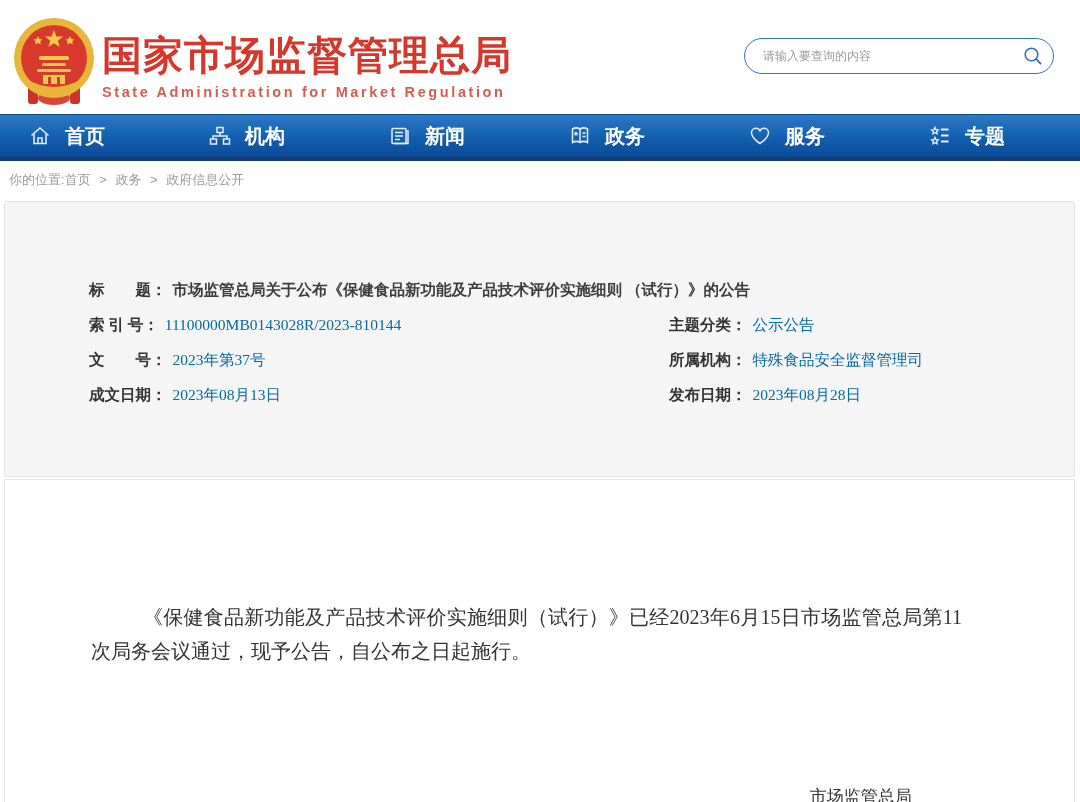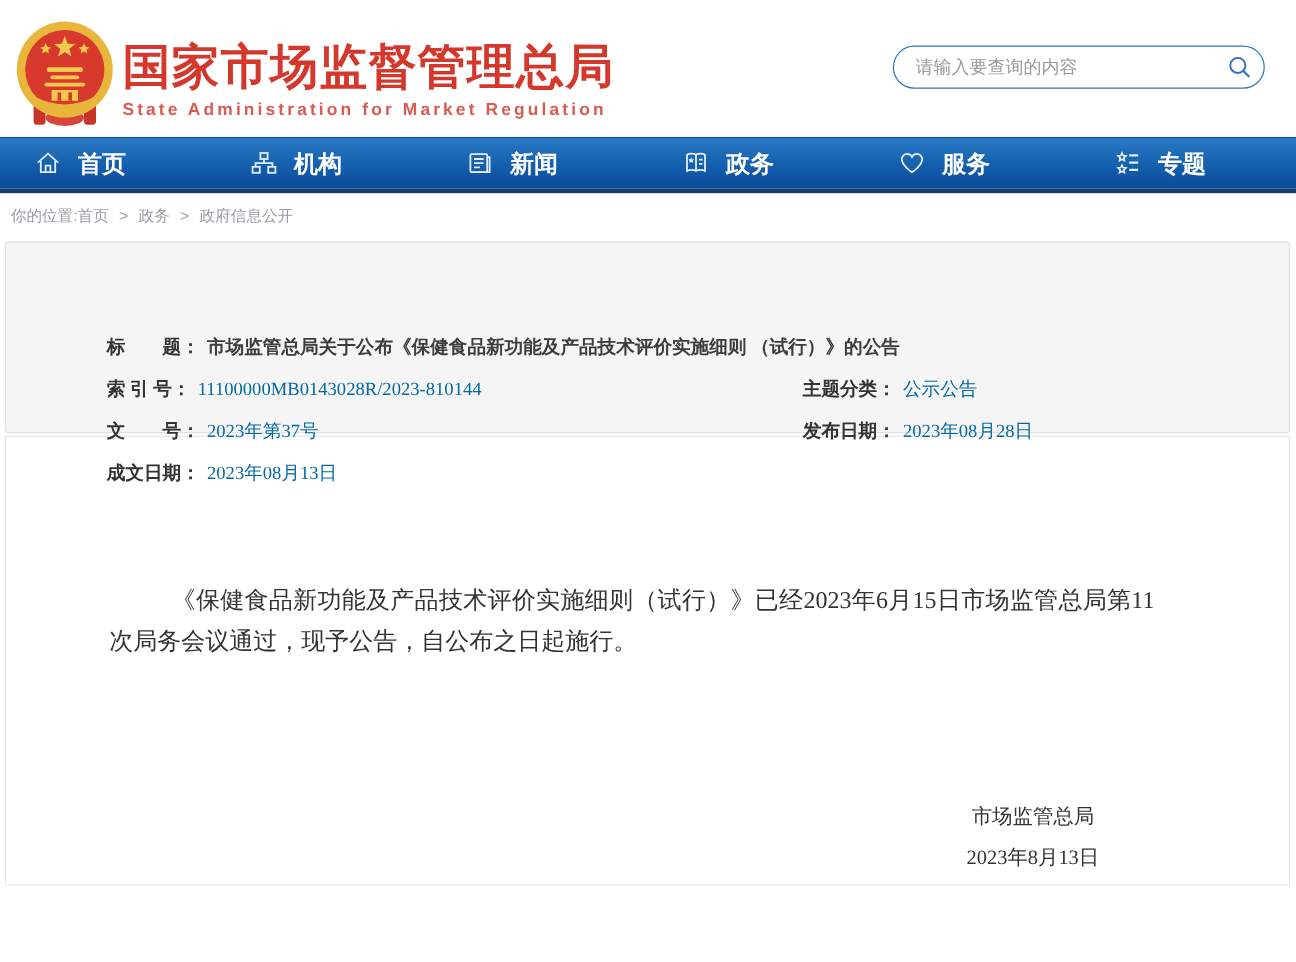--- a/index.html
+++ b/index.html
@@ -11,39 +11,39 @@
   .logo { position:absolute; left:12px; top:14px; width:84px; height:100px; }
   .titles { position:absolute; left:102px; top:28px; }
   .site-title { font-size:40px; font-weight:bold; color:#d4372c; letter-spacing:1px;
                 font-family:"Liberation Sans","DejaVu Sans",sans-serif; }
   .site-sub { margin-top:1px; font-size:14.5px; color:#d95b51; letter-spacing:2.6px;
               font-weight:bold; }
   .search-wrap { position:absolute; right:26px; top:38px; width:310px; height:36px;
                  border:1px solid #2f74c2; border-radius:18px; background:#fff;
                  display:flex; align-items:center; }
   .search-input { flex:1; border:none; outline:none; background:transparent;
-                  padding:0 10px 0 18px; font-size:15px; color:#333; }
+                  padding:0 10px 0 18px; font-size:12px; color:#333; }
   .search-input::placeholder { color:#9a9a9a; }
   .search-btn { width:40px; height:34px; border:none; background:transparent;
                 cursor:pointer; display:flex; align-items:center; justify-content:center; }
 
   
   .nav { height:47px; display:flex;
          background:linear-gradient(180deg,#2a79c3 0%,#135fae 55%,#0a4b98 100%);
          border-top:1px solid #0d4b92; border-bottom:4px solid #163f6d; }
   .nav-item { flex:1; display:flex; align-items:center; gap:13px; padding-left:28px;
               cursor:pointer; color:#fff; }
   .nav-label { font-size:20px; font-weight:bold; color:#fff; }
   .nav-icon svg { display:block; }
 
   
   .breadcrumb { padding:10px 12px 0 9px; font-size:13px; color:#9a9aa2; height:40px; }
   .breadcrumb .crumb { color:#9a9aa2; cursor:pointer; }
   .breadcrumb .sep { margin:0 5px; }
-  .meta-box { margin:0 5px 0 4px; height:160px; background:#f5f5f6;
+  .meta-box { margin:0 5px 0 4px; height:276px; background:#f5f5f6;
               border:1px solid #dfe3e9; border-radius:3px;
               padding:70px 20px 0 84px; }
   .meta-row { line-height:35px; font-size:15.5px; }
   .meta-cols { display:flex; }
   .meta-col-left { flex:0 0 580px; }
   .meta-col-right { flex:1; }
   .meta-label { font-weight:bold; color:#333; margin-right:6px;
                 font-family:"Liberation Serif","DejaVu Serif",serif; }
   .meta-value { color:#0369a1; font-family:"Liberation Serif","DejaVu Serif",serif; }
   .meta-title-value { color:#3d3d3d; font-weight:bold; }
@@ -181,20 +181,23 @@
       </div>
       <div class="meta-row">
         <span class="meta-label">成文日期：</span><span class="meta-value">2023年08月13日</span>
       </div>
     </div>
     <div class="meta-col-right">
       <div class="meta-row">
         <span class="meta-label">主题分类：</span><span class="meta-value">公示公告</span>
       </div>
       <div class="meta-row">
+        <span class="meta-label">所属机构：</span><span class="meta-value">特殊食品安全监督管理司</span>
+      </div>
+      <div class="meta-row">
         <span class="meta-label">发布日期：</span><span class="meta-value">2023年08月28日</span>
       </div>
     </div>
   </div>
 </div>
 
 <div class="content-box">
   <p class="body-para">《保健食品新功能及产品技术评价实施细则（试行）》已经2023年6月15日市场监管总局第11次局务会议通过，现予公告，自公布之日起施行。</p>
   <div class="signature">
     <div>市场监管总局</div>

